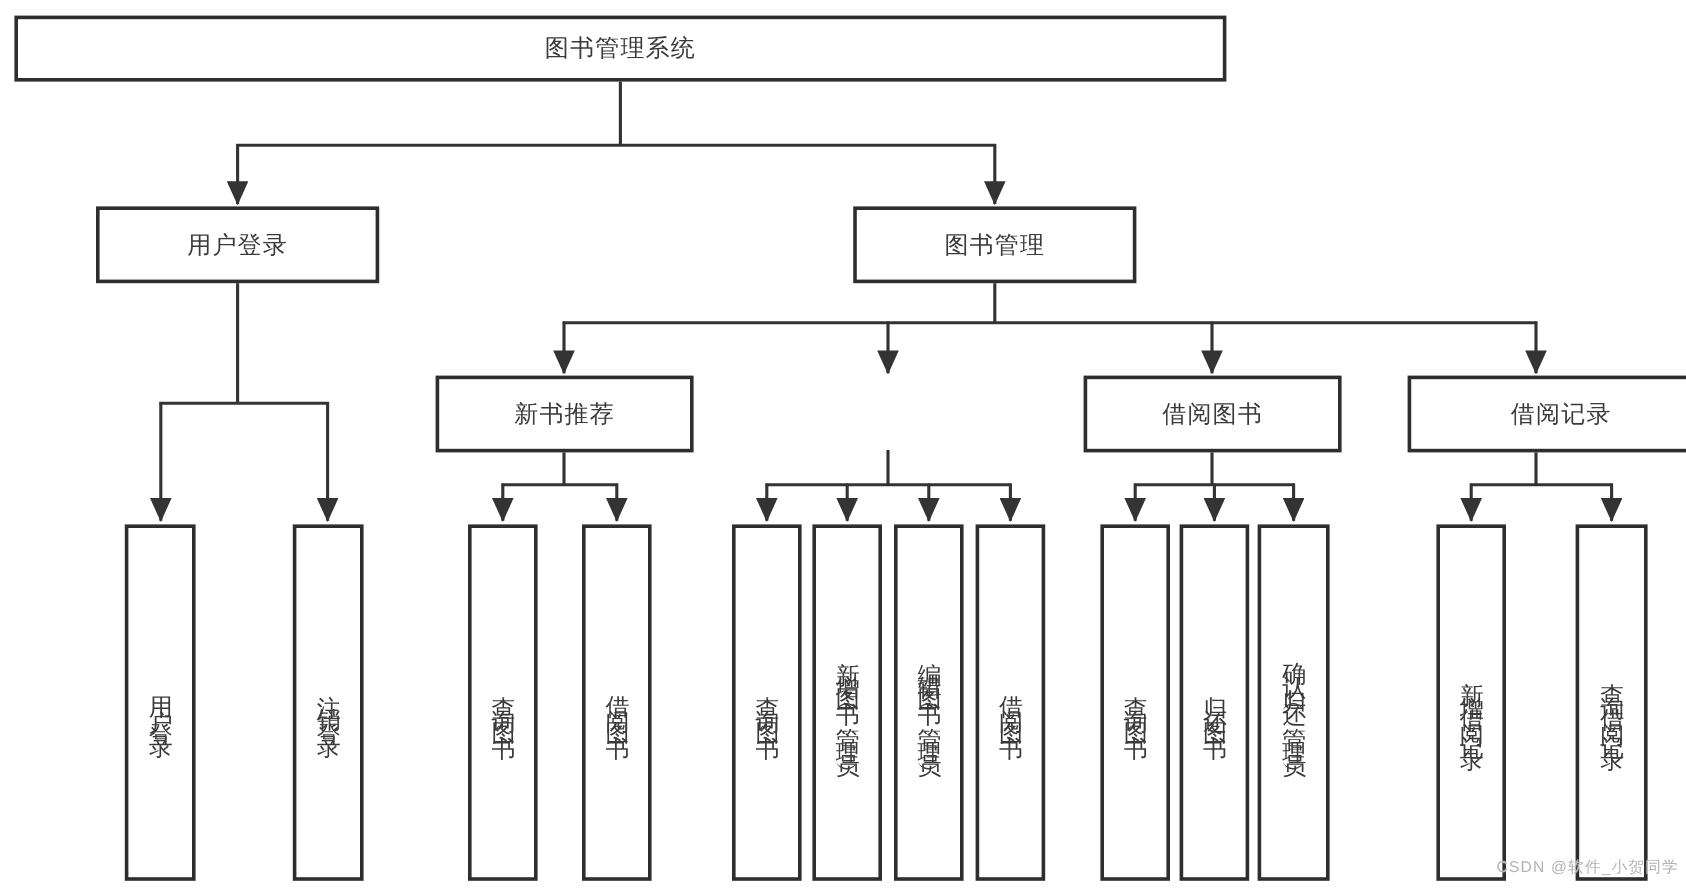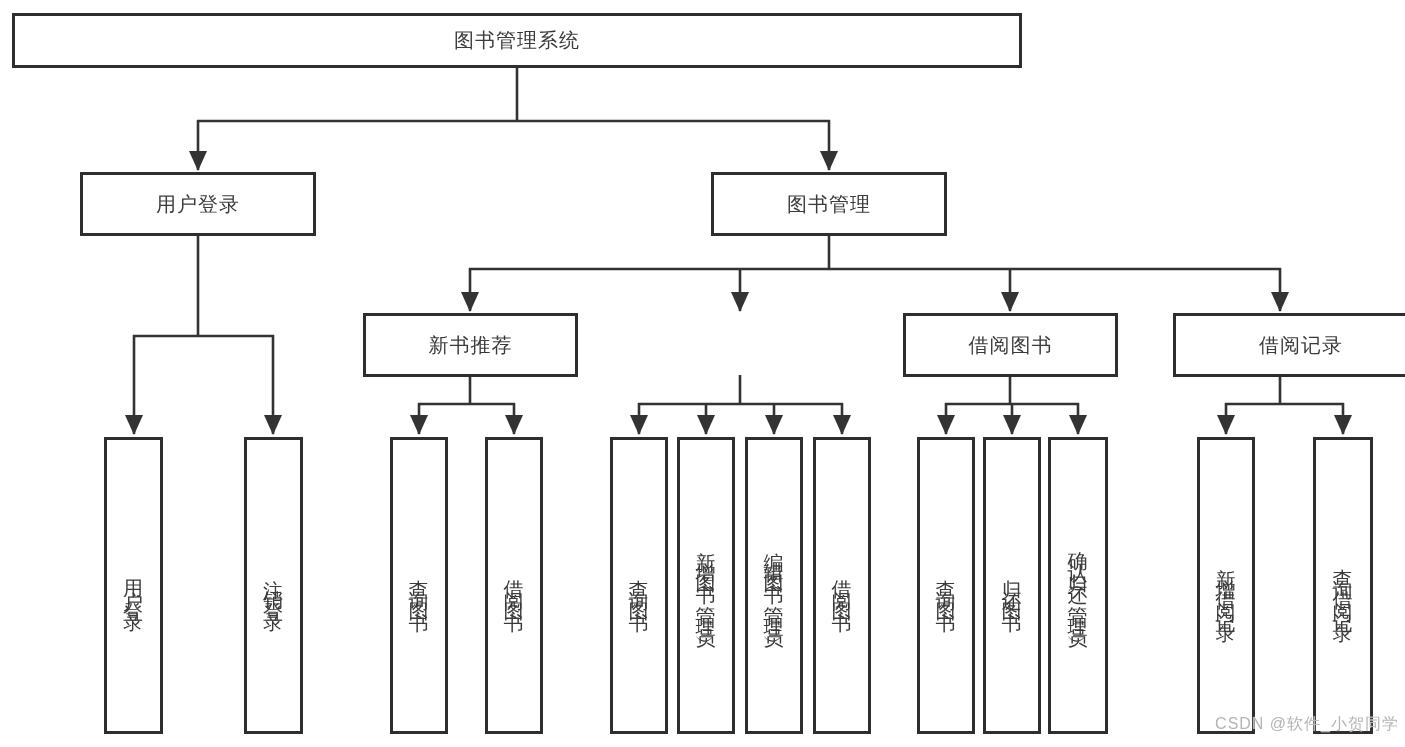--- a/index.html
+++ b/index.html
@@ -87,21 +87,21 @@
   .g4a { left: 917px;  width: 58px; }
   .g4b { left: 983px;  width: 58px; }
   .g4c { left: 1048px; width: 60px; }
   .g5a { left: 1197px; width: 58px; }
   .g5b { left: 1313px; width: 60px; }
 
   .watermark {
     position: absolute;
     top: 714px;
     right: 6px;
-    font-size: 16px;
+    font-size: 13px;
     color: var(--watermark-color);
     letter-spacing: 1px;
     white-space: nowrap;
     text-shadow: 0 0 1px #ffffff;
   }
 </style>
 </head>
 <body>
 
 <div class="canvas">

